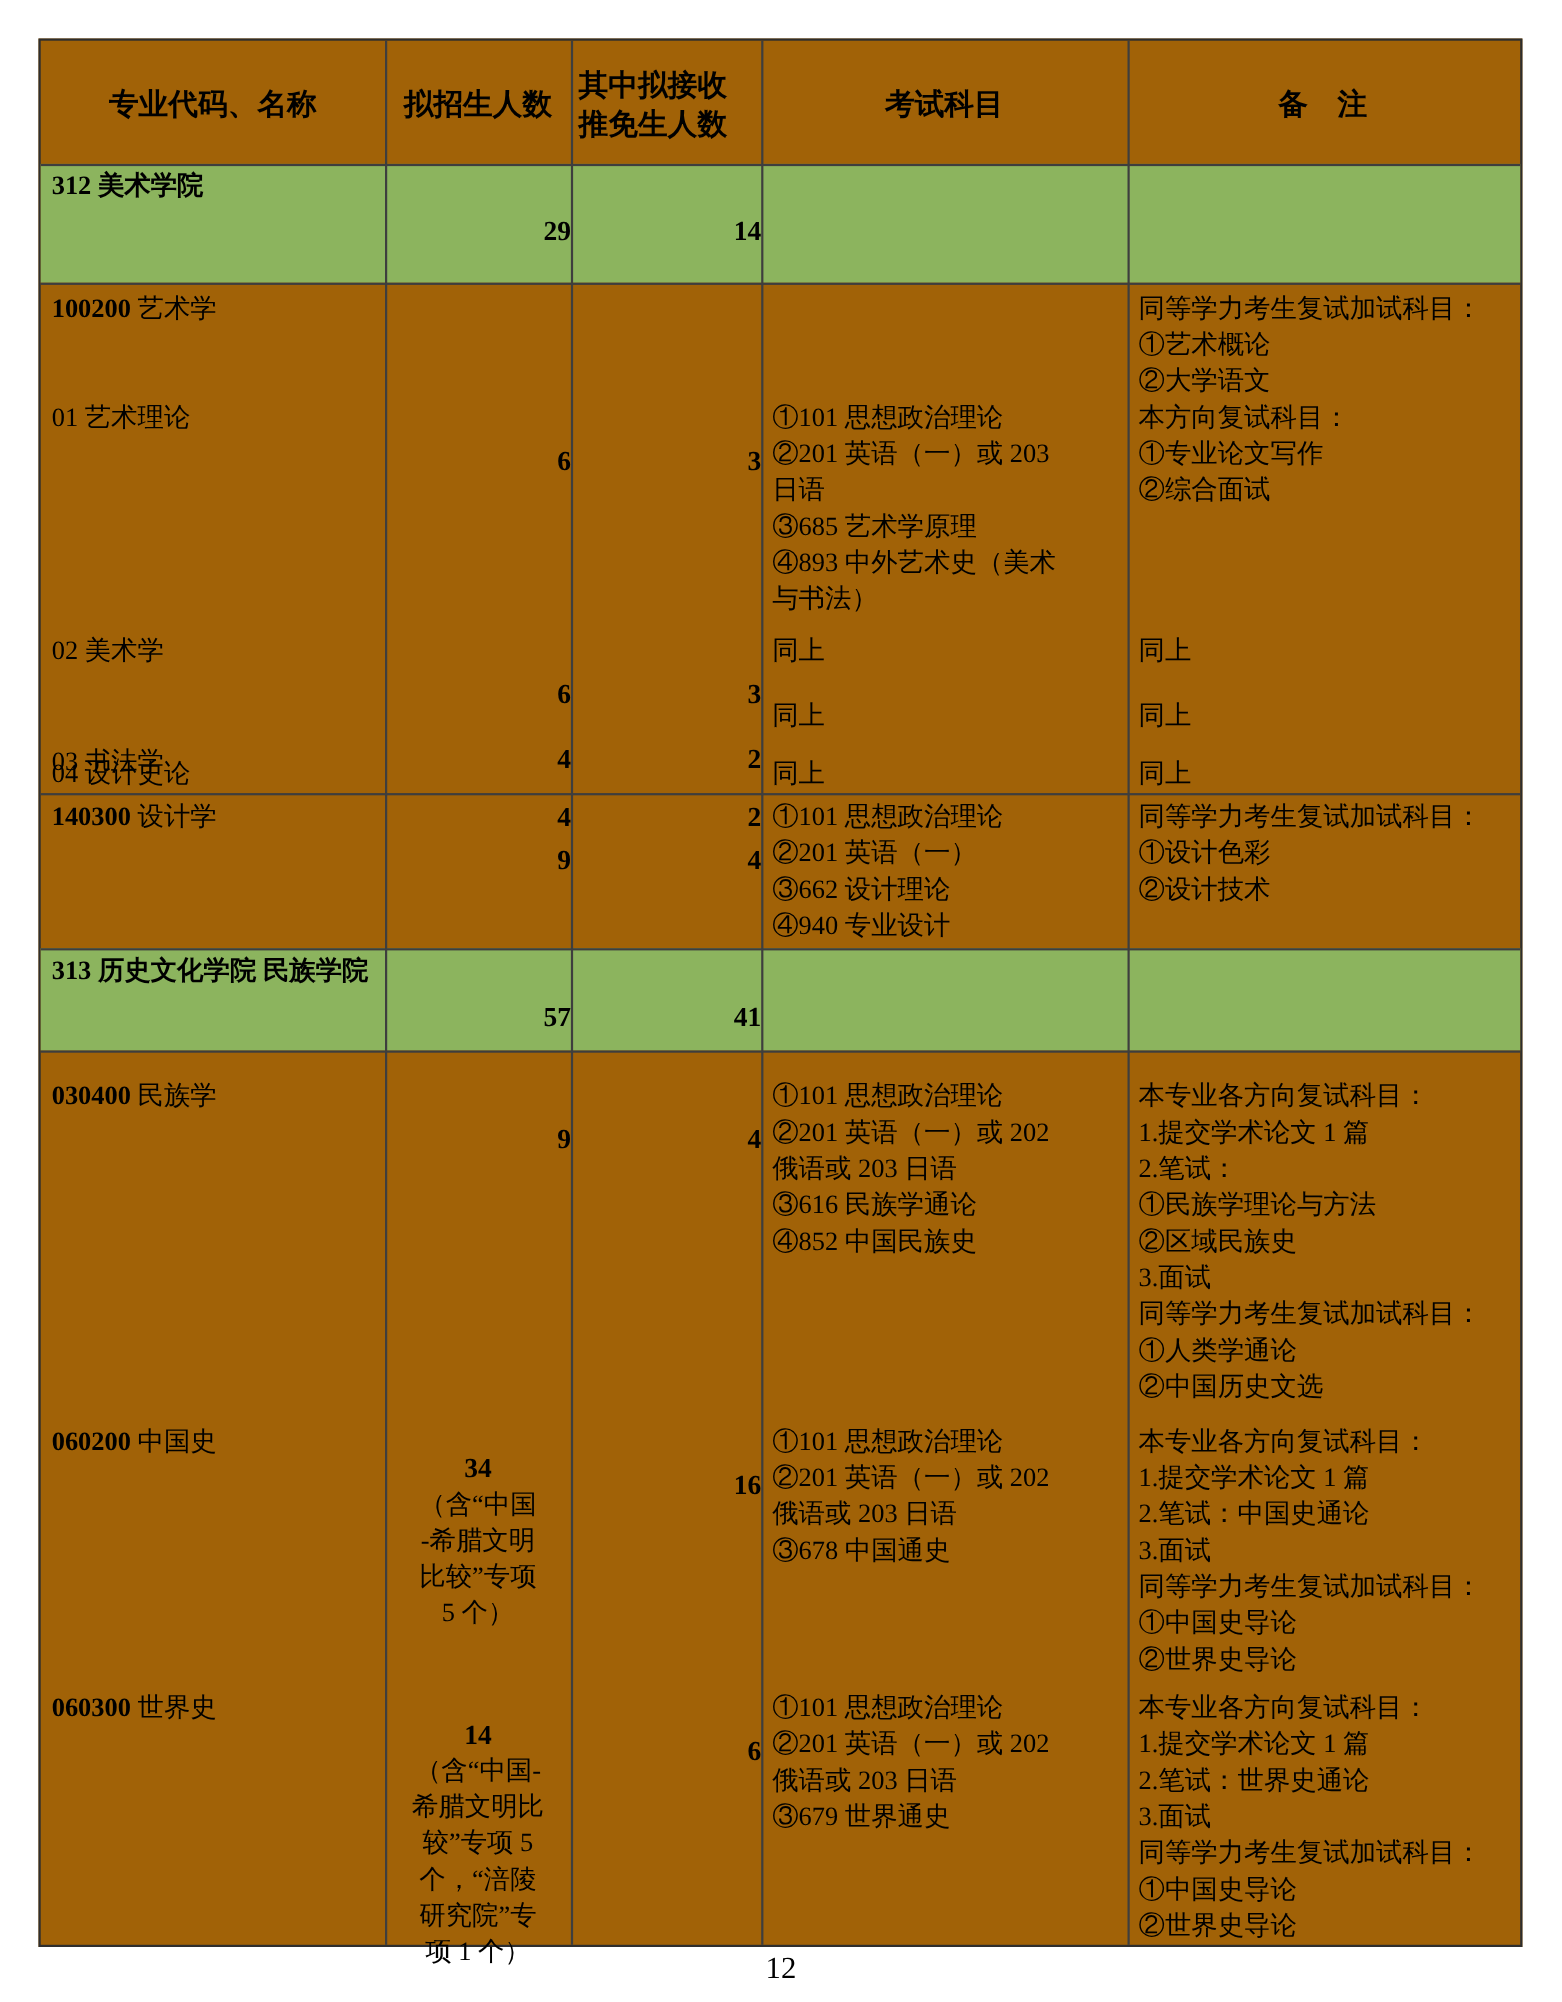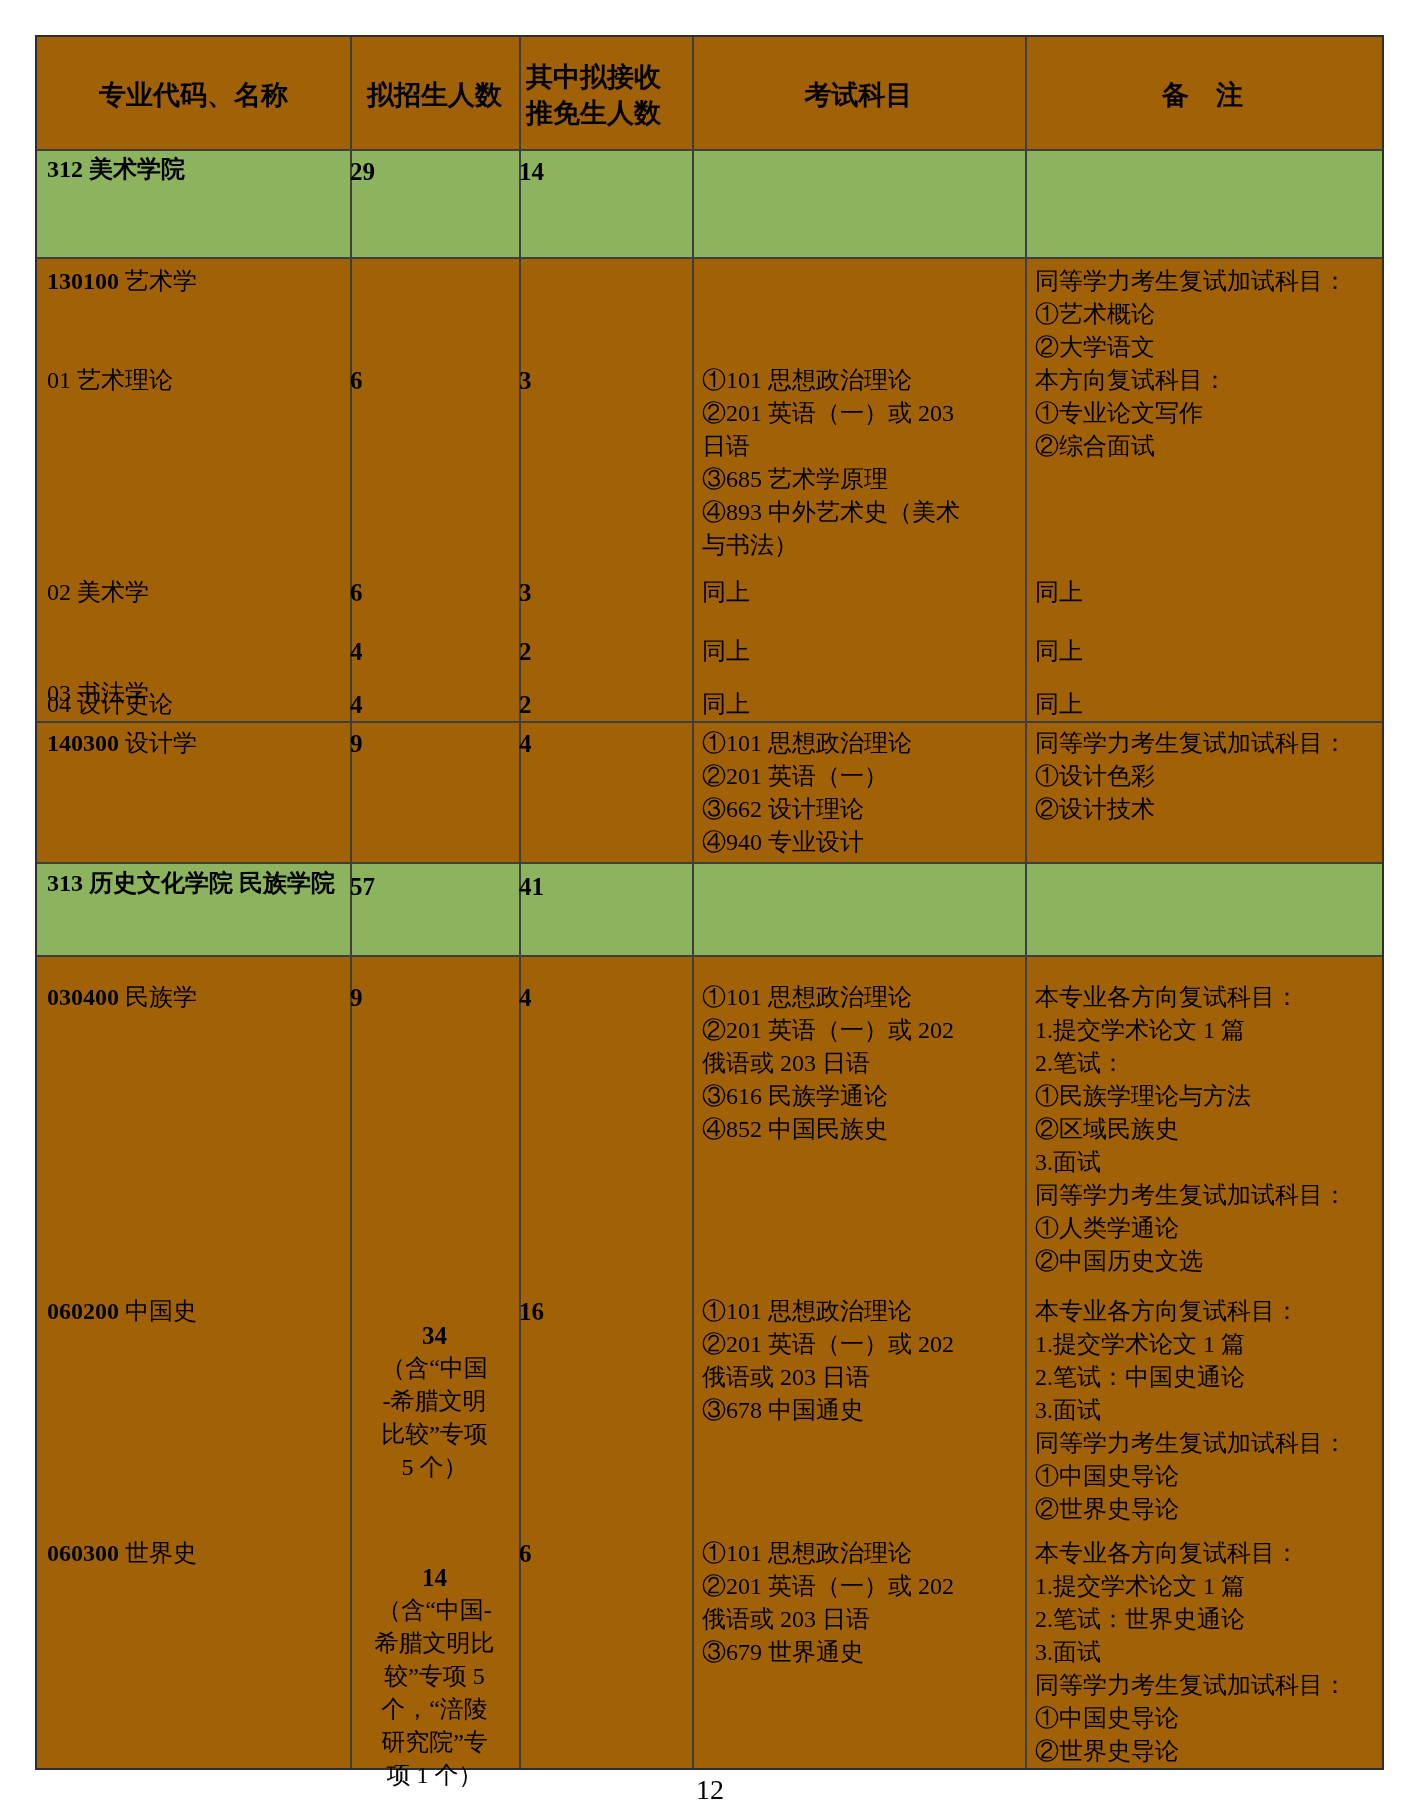--- a/index.html
+++ b/index.html
@@ -6,21 +6,21 @@
   body{width:1420px;height:1820px;position:relative;overflow:hidden;
        font-family:"Liberation Serif","DejaVu Serif",serif;color:#000;}
   .table{position:absolute;left:35px;top:35px;width:1345px;height:1731px;
          border:2px solid #2e2e2e;background:#a16207;}
   .vline{position:absolute;top:0;bottom:0;width:2px;background:#3e3e3e;}
   .hline{position:absolute;left:0;right:0;height:2px;background:#3e3e3e;}
   .band{position:absolute;left:0;right:0;}
   .lbl{position:absolute;left:10px;font-size:24px;line-height:33px;}
   .code{font-weight:bold;}
   .boldname{font-weight:bold;}
-  .num{position:absolute;font-weight:bold;font-size:25px;text-align:left;line-height:33px;}
+  .num{position:absolute;font-weight:bold;font-size:25px;text-align:right;line-height:33px;margin-top:39px;}
   .c2{left:313px;width:169px;}
   .c3{left:482px;width:173px;}
   .txt{position:absolute;font-size:24px;line-height:33px;white-space:pre-line;}
   .exam{left:665px;width:316px;}
   .note{left:998px;width:344px;}
   .c2block{position:absolute;left:313px;width:169px;text-align:center;}
   .pnum{font-weight:bold;font-size:25px;line-height:33px;margin-top:24px;}
   .pnote{font-size:24px;line-height:33px;white-space:pre-line;}
   .hdr{position:absolute;font-family:"Liberation Sans","DejaVu Sans",sans-serif;
        font-weight:bold;font-size:27px;text-align:center;line-height:36px;white-space:pre-line;}
@@ -52,21 +52,21 @@
   <div class="hdr h2" style="top:40px;">拟招生人数</div>
   <div class="hdr h3" style="top:22px;">其中拟接收
 推免生人数</div>
   <div class="hdr h4" style="top:40px;">考试科目</div>
   <div class="hdr h5" style="top:40px;">备　注</div>
 
   <div class="lbl" style="top:116px;"><span class="code">312</span> <span class="boldname">美术学院</span></div>
   <div class="num c2" style="top:118px;">29</div>
   <div class="num c3" style="top:118px;">14</div>
 
-  <div class="lbl" style="top:228px;"><span class="code">130100</span> <span>艺术学</span></div>
+  <div class="lbl" style="top:228px;"><span class="code">100200</span> <span>艺术学</span></div>
   <div class="txt note" style="top:228px;">同等学力考生复试加试科目：
 ①艺术概论
 ②大学语文</div>
 
   <div class="lbl" style="top:327px;"><span>01</span> <span>艺术理论</span></div>
   <div class="num c2" style="top:327px;">6</div>
   <div class="num c3" style="top:327px;">3</div>
   <div class="txt exam" style="top:327px;">①101 思想政治理论
 ②201 英语（一）或 203
 日语

